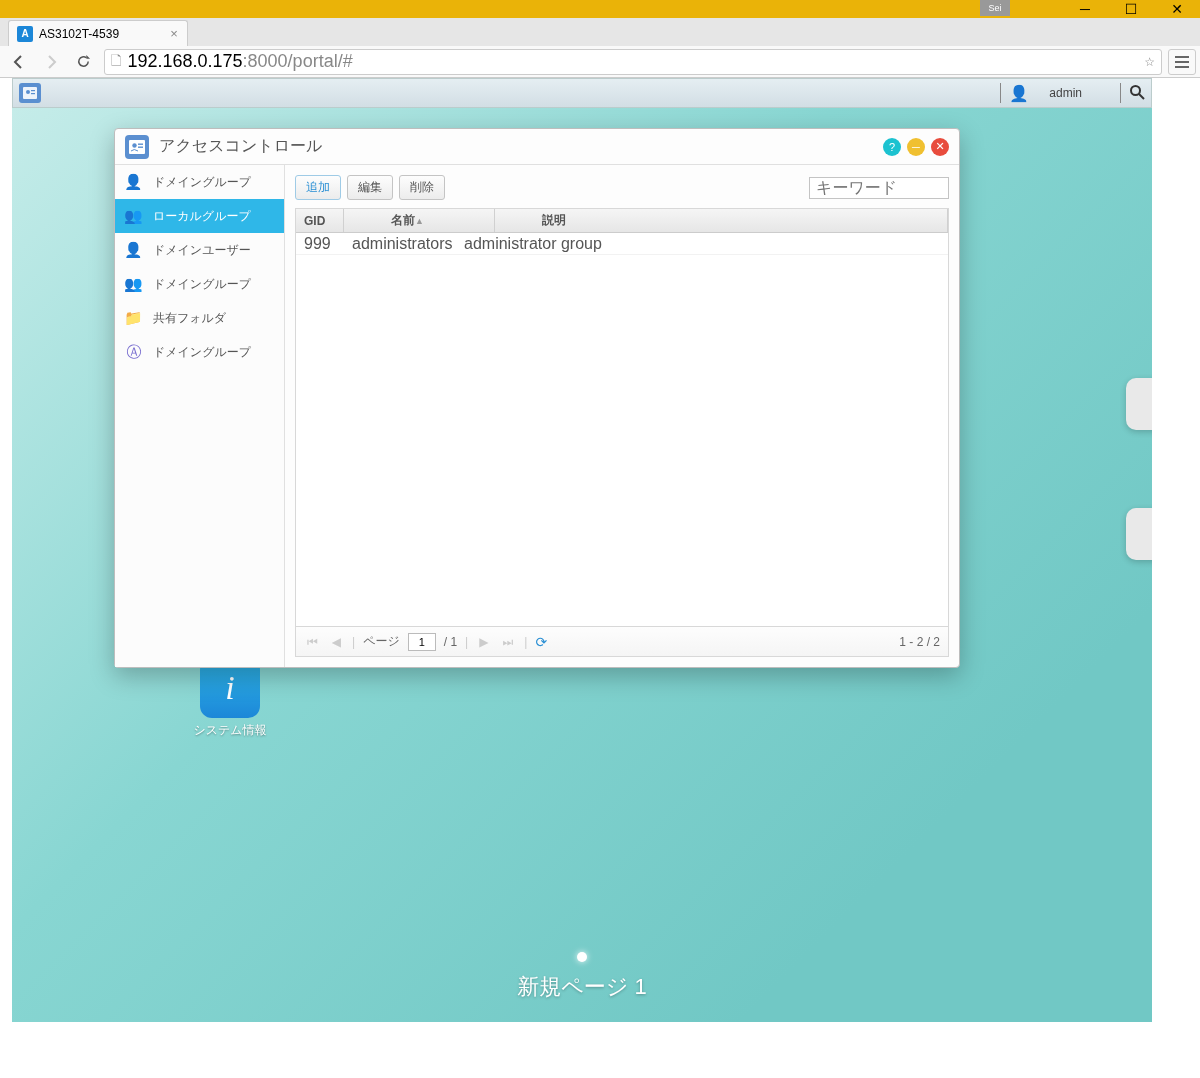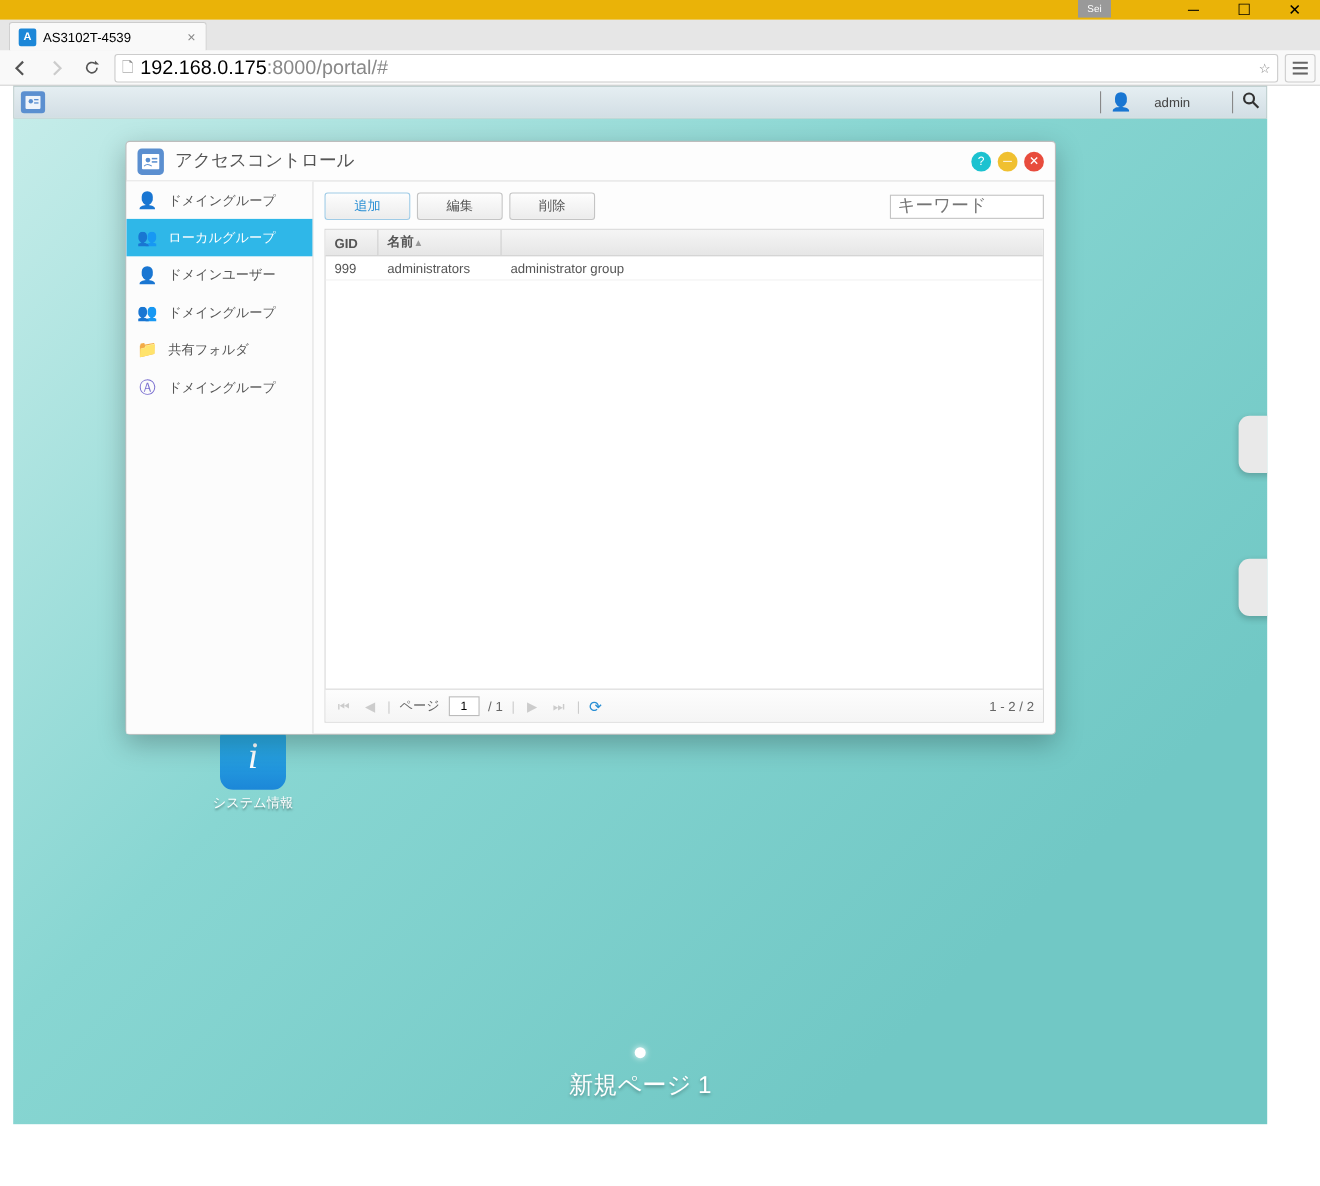--- a/index.html
+++ b/index.html
@@ -231,21 +231,21 @@
     font-size:12px;
   }
   .side-item.active { background:#2fb7e8; color:#fff; }
   .side-icon { width:18px; display:flex;justify-content:center;font-size:15px; }
   
   .content { flex:1; display:flex; flex-direction:column; padding:10px; }
   .toolbar {
     display:flex; align-items:center; gap:6px; margin-bottom:8px;
   }
   .btn {
-    padding: 3px 26px;
+    padding: 3px 10px;
     border: 1px solid #c4c4c4;
     border-radius: 3px;
     background: linear-gradient(#fdfdfd,#ececec);
     cursor:pointer;
     font-size:12px;
     color:#555;
   }
   .btn.primary { color:#2a8fd4; border-color:#9fcbe6; }
   .toolbar-spacer { flex:1; }
   .search {
@@ -258,34 +258,35 @@
   .grid {
     flex:1;
     border:1px solid #d8d8d8;
     background:#fff;
     display:flex;flex-direction:column;
   }
   .grid-head {
     display:flex; height:24px;
     background:linear-gradient(#f5f5f5,#e6e6e6);
     border-bottom:1px solid #ccc;
+    gap:39px;
   }
   .gh {
     border-right:1px solid #d0d0d0;
     padding:0 8px;
     display:flex;align-items:center;
     font-weight:bold; color:#555; font-size:12px;
   }
   .gh.sorted::after { content:" ▲"; color:#999; font-size:9px; }
   .col-gid{width:48px;}
   .col-name{width:112px;}
   .col-desc{flex:1;}
   .grid-body{flex:1;}
   .gr{display:flex;height:22px;align-items:center;border-bottom:1px solid #f2f2f2;}
-  .gc{padding:0 8px;color:#555;font-size:12px;}
+  .gc{padding:0 8px;color:#555;font-size:16px;}
   .gr.alt{background:#fafafa;}
   .pager{
     height:30px;border-top:1px solid #d8d8d8;
     display:flex;align-items:center;padding:0 8px;gap:8px;
     color:#666;font-size:12px;
     background:linear-gradient(#fdfdfd,#f5f5f5);
   }
   .pg-btn{color:#999;cursor:pointer;padding:0 3px;}
   .pg-btn.disabled{color:#ccc;}
   .pg-input{width:28px;height:18px;border:1px solid #bbb;text-align:center;font-size:11px;}
@@ -443,20 +444,21 @@
         <button class="btn primary">追加</button>
         <button class="btn">編集</button>
         <button class="btn">削除</button>
         <div class="toolbar-spacer"></div>
         <input class="search" placeholder="キーワード" style="">
       </div>
       <div class="grid">
         <div class="grid-head">
           <div class="gh col-gid">GID</div>
           <div class="gh col-name sorted">名前</div>
+          <div class="gh col-desc">説明</div>
         </div>
         <div class="grid-body">
           <div class="gr">
             <div class="gc col-gid">999</div>
             <div class="gc col-name">administrators</div>
             <div class="gc col-desc">administrator group</div>
           </div>
         </div>
         <div class="pager">
           <span class="pg-btn disabled">⏮</span>

